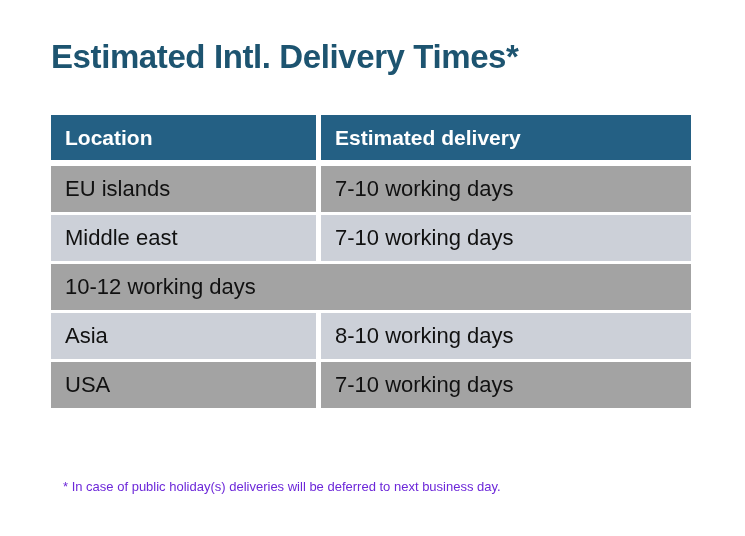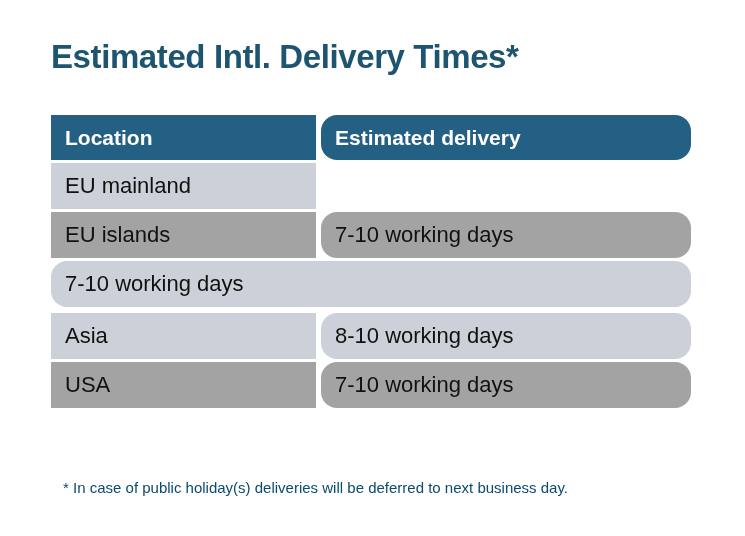--- a/index.html
+++ b/index.html
@@ -63,21 +63,20 @@
   }
 
   .col-location {
     width: 265px;
     margin-right: 5px;
     flex: 0 0 265px;
   }
   .col-delivery {
     width: 370px;
     flex: 1 1 auto;
-    border-radius: 16px;
   }
 
   .header-row .cell {
     background: #246084;
     color: #ffffff;
     font-weight: 700;
     font-size: 21px;
     height: 45px;
   }
 
@@ -90,53 +89,54 @@
 
   .data-row .cell {
     height: 46px;
     font-size: 22px;
   }
 
   .footnote {
     position: absolute;
     left: 63px;
     top: 479px;
-    font-size: 15px;
-    color: #0c4a6e;
+    font-size: 13px;
+    color: #6d28d9;
     white-space: nowrap;
   }
 </style>
 </head>
 <body>
 
 <div class="page">
 
   <div class="title">Estimated Intl. Delivery Times*</div>
 
   <div class="table">
 
     <div class="row header-row">
       <div class="cell col-location">Location</div>
       <div class="cell col-delivery">Estimated delivery</div>
     </div>
 
     <div class="row data-row row-odd">
-      <div class="cell col-location">EU mainland</div>
     </div>
 
     <div class="row data-row row-even">
       <div class="cell col-location">EU islands</div>
       <div class="cell col-delivery">7-10 working days</div>
     </div>
 
     <div class="row data-row row-odd">
+      <div class="cell col-location">Middle east</div>
       <div class="cell col-delivery">7-10 working days</div>
     </div>
 
     <div class="row data-row row-even">
+      <div class="cell col-delivery">10-12 working days</div>
     </div>
 
     <div class="row data-row row-odd">
       <div class="cell col-location">Asia</div>
       <div class="cell col-delivery">8-10 working days</div>
     </div>
 
     <div class="row data-row row-even">
       <div class="cell col-location">USA</div>
       <div class="cell col-delivery">7-10 working days</div>

